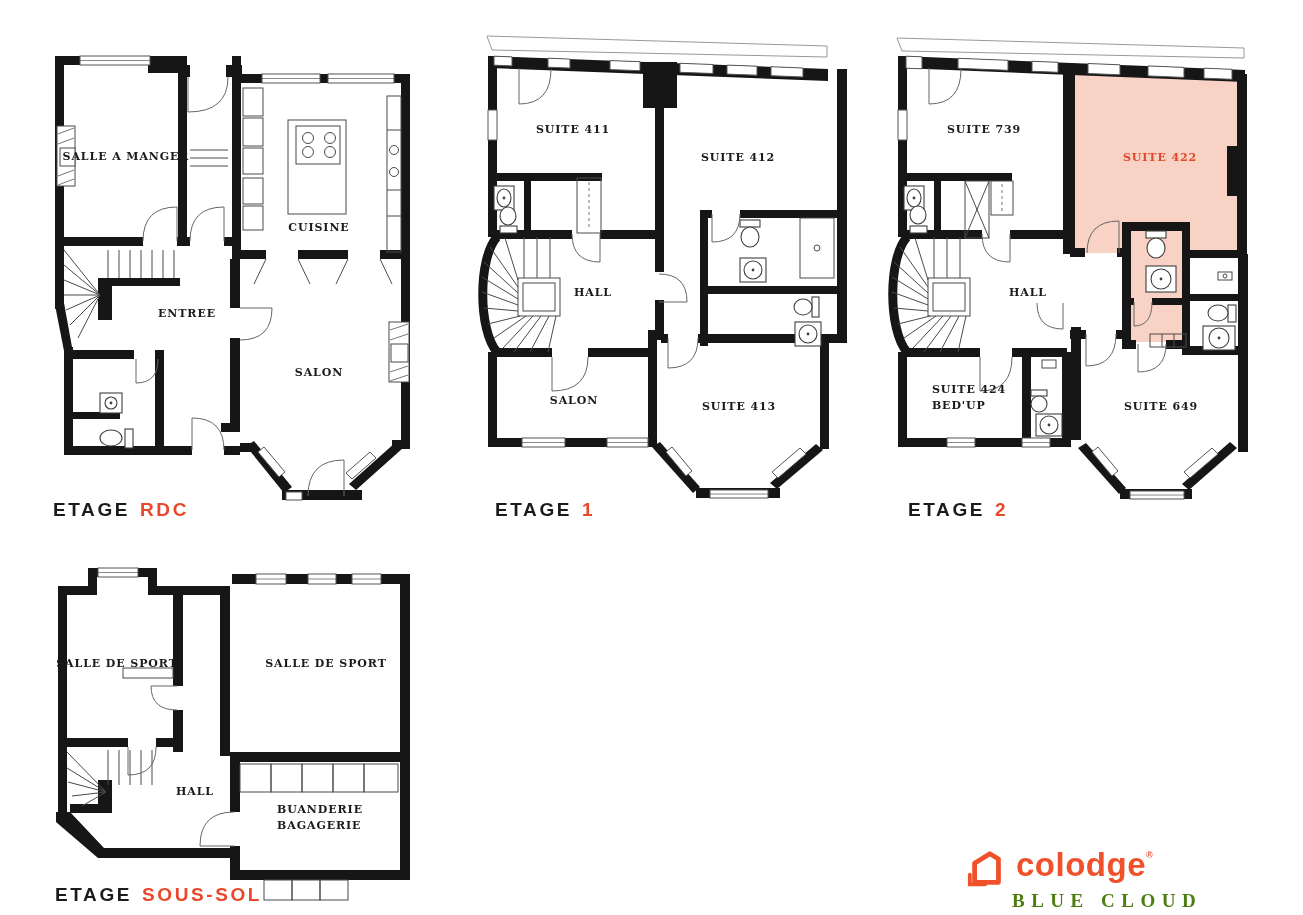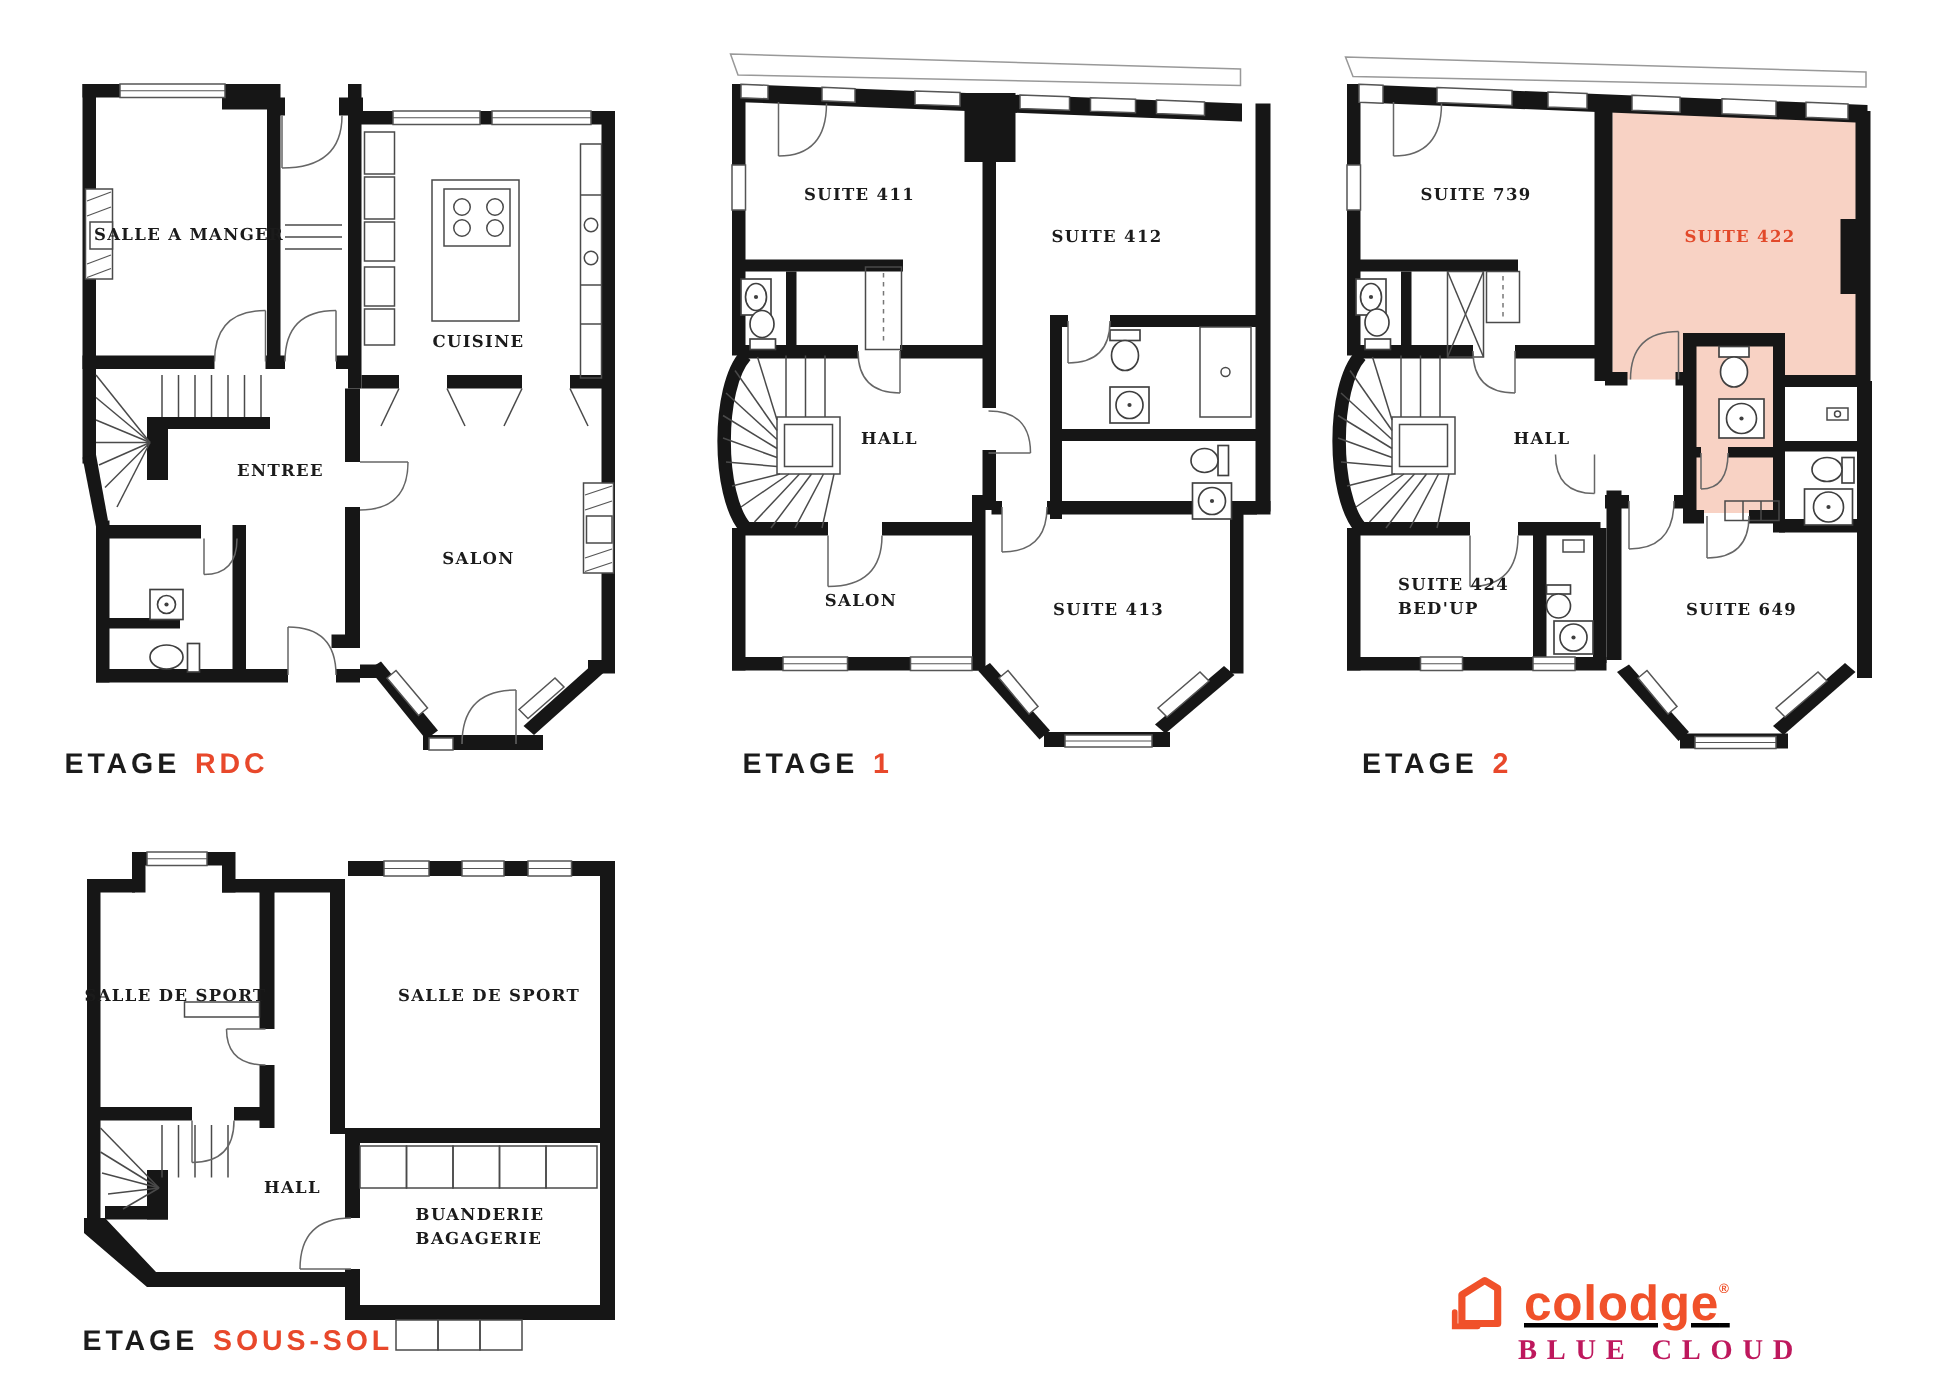--- a/index.html
+++ b/index.html
@@ -19,26 +19,26 @@
   .tlf{fill:#fff;stroke:#4a4a4a;stroke-width:1;}
   .win{fill:#fff;stroke:#555;stroke-width:1;}
   .wl{stroke:#555;stroke-width:.7;}
   .door{fill:none;stroke:#666;stroke-width:1;}
   .fx{fill:#fff;stroke:#3f3f3f;stroke-width:1.1;}
   .hatch{stroke:#555;stroke-width:.8;}
   .dash{stroke:#777;stroke-width:1;stroke-dasharray:3 3;}
   .terr{fill:none;stroke:#999;stroke-width:1;}
   
   #logo{position:absolute;left:966px;top:848px;width:230px;height:62px;}
-  #logo .row{display:flex;align-items:center;gap:8px;text-decoration:underline;}
+  #logo .row{display:flex;align-items:flex-start;gap:8px;}
   #logo .brand{font-family:"Liberation Sans",sans-serif;font-weight:bold;font-size:33px;
     color:#f0512a;letter-spacing:.5px;line-height:1;}
   #logo .mark{font-size:9px;color:#f0512a;vertical-align:18px;}
   #logo .subtitle{font-family:"Liberation Serif",serif;font-weight:bold;font-size:19px;
-    letter-spacing:6.5px;color:#be185d;margin:2px 0 0 46px;white-space:nowrap;}
+    letter-spacing:6.5px;color:#4d7c0f;margin:2px 0 0 46px;white-space:nowrap;}
 </style>
 </head>
 <body>
 
 <div id="stage">
 
 <svg id="plans" width="1303" height="915" viewBox="0 0 1303 915">
 
   <g>
 
@@ -541,21 +541,21 @@
   <div class="room-label hl" style="left:1160px;top:158px">SUITE 422</div>
   <div class="room-label" style="left:1028px;top:293px">HALL</div>
   <div class="room-label" style="left:969px;top:398px"><span>SUITE 424</span><br><span>BED'UP</span></div>
   <div class="room-label" style="left:1161px;top:407px">SUITE 649</div>
 
   <div class="room-label" style="left:117px;top:664px">SALLE DE SPORT</div>
   <div class="room-label" style="left:326px;top:664px">SALLE DE SPORT</div>
   <div class="room-label" style="left:195px;top:792px">HALL</div>
   <div class="room-label" style="left:320px;top:818px"><span>BUANDERIE</span><br><span>BAGAGERIE</span></div>
 
-  <div class="floor-label" style="left:43px;top:499px"><span>ETAGE</span><span class="val">RDC</span></div>
+  <div class="floor-label" style="left:53px;top:499px"><span>ETAGE</span><span class="val">RDC</span></div>
   <div class="floor-label" style="left:495px;top:499px"><span>ETAGE</span><span class="val">1</span></div>
   <div class="floor-label" style="left:908px;top:499px"><span>ETAGE</span><span class="val">2</span></div>
   <div class="floor-label" style="left:55px;top:884px"><span>ETAGE</span><span class="val">SOUS-SOL</span></div>
 
   <div id="logo">
     <div class="row">
       <svg width="42" height="40" viewBox="0 0 44 40">
         <path d="M9,35 L9,15 L25,5 L34,10.5 L34,35 Z" fill="none" stroke="#f0512a" stroke-width="5" stroke-linejoin="round"></path>
         <path d="M4,27 L4,37 L20,37" fill="none" stroke="#f0512a" stroke-width="4" stroke-linecap="round"></path>
       </svg>

